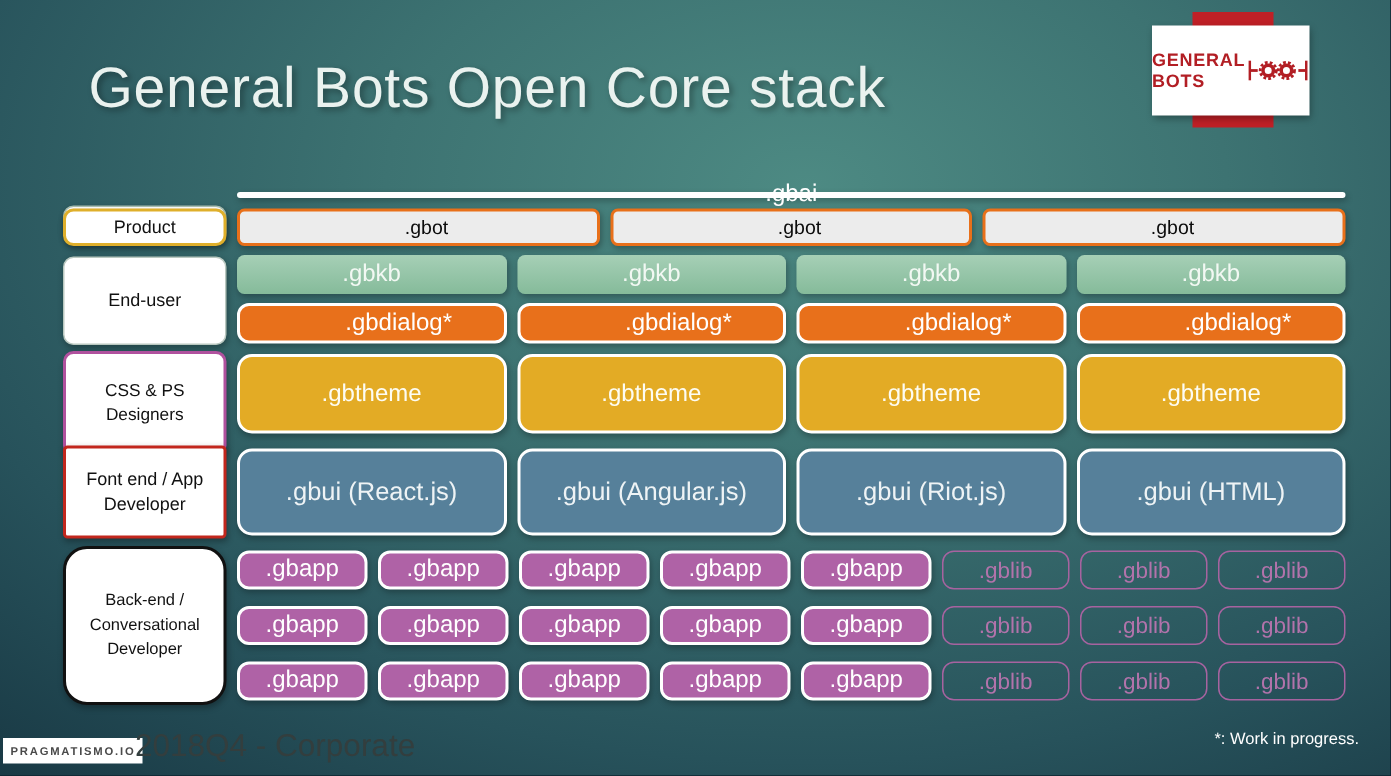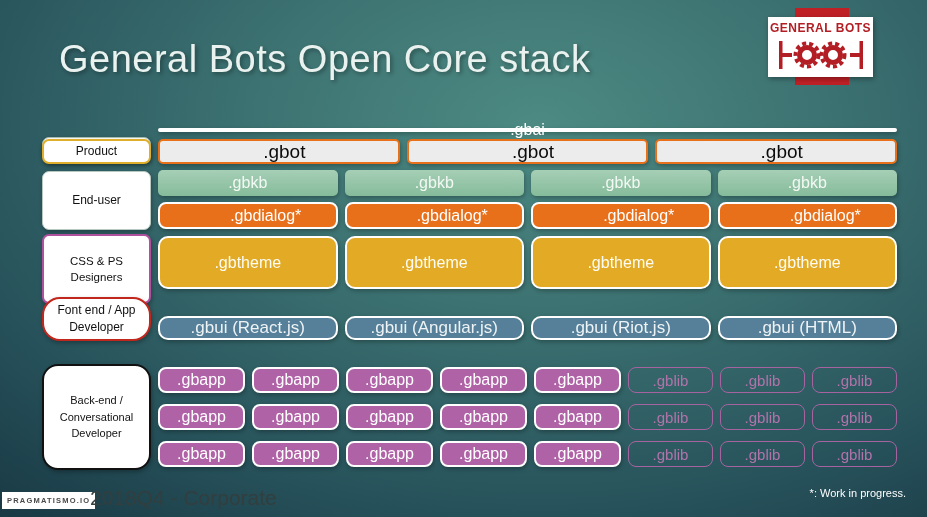--- a/index.html
+++ b/index.html
@@ -12,54 +12,54 @@
   .title{
     position:absolute; left:59px; top:38px; margin:0;
     font-size:38px; font-weight:300; letter-spacing:.5px;
     color:#eaf2ef; text-shadow:2px 2px 4px rgba(0,0,0,.35);
   }
   
   .ribbon{position:absolute; left:795px; top:8px; width:54px; height:77px; background:#bf2026;}
   .logo-card{
     position:absolute; left:768px; top:17px; width:105px; height:60px; background:#fff;
     box-shadow:1px 2px 5px rgba(0,0,0,.35);
-    display:flex; flex-direction:column; align-items:center; justify-content:center; gap:1px;
+    display:flex; flex-direction:row; align-items:center; justify-content:center; gap:1px;
   }
   .logo-text{font-size:12px; font-weight:bold; letter-spacing:.5px; color:#b21e24;}
   
   .label{
     position:absolute; left:42px; width:109px; background:#fff; color:#111;
     display:flex; align-items:center; justify-content:center; text-align:center;
     border-radius:7px; font-size:12px; line-height:1.4; box-sizing:border-box;
     box-shadow:1px 2px 4px rgba(0,0,0,.3); padding:2px 6px;
   }
   #lbl-architect{top:104px; height:25px; border:1px solid #a9bfb2;margin-top:33px;}
   #lbl-product{top:139px; height:25px; border:2px solid #dfaf2b;}
   #lbl-enduser{top:171px; height:59px; border:1px solid #b9c8c0;}
   #lbl-cssps{top:234px; height:70px; border:2px solid #b0519e; font-size:11.5px;}
-  #lbl-frontend{top:297px; height:44px; border:2px solid #c2271d; border-radius:18px;}
+  #lbl-frontend{top:297px; height:62px; border:2px solid #c2271d; border-radius:3px;}
   #lbl-backend{top:364px; height:106px; border:2px solid #111; border-radius:16px; font-size:11px; line-height:1.5;}
   
   .main{position:absolute; left:158px; top:0; width:739px; height:517px;}
   .row{position:absolute; left:0; right:0; display:flex; gap:7px;}
   .row > div{
     flex:1; display:flex; align-items:center; justify-content:center;
     box-sizing:border-box; box-shadow:1px 2px 4px rgba(0,0,0,.28);
   }
   #row-gbai{top:104px; height:25px;}
   #row-gbot{top:139px; height:25px;}
   #row-gbkb{top:170px; height:26px;}
   #row-gbdialog{top:202px; height:27px;}
   #row-gbtheme{top:236px; height:53px;}
-  #row-gbui{top:299px; height:58px;align-items:center;}
+  #row-gbui{top:299px; height:58px;}
   #row-be1{top:367px; height:26px;}
   #row-be2{top:404px; height:26px;}
   #row-be3{top:441px; height:26px;}
   .gbai{background:#020202; border:2px solid #fff; border-radius:9px; color:#fff; font-size:16px;margin-top:24px;}
-  .gbot{background:#ececec; border:2px solid #e8701a; border-radius:5px; color:#0b0b0b; font-size:19px;padding-left:11px;}
+  .gbot{background:#ececec; border:2px solid #e8701a; border-radius:5px; color:#0b0b0b; font-size:13px;padding-left:11px;}
   .gbkb{background:linear-gradient(180deg,#a6cfb6,#85bb9a); border-radius:5px; color:#f2f8f3; font-size:16px;}
   .gbdialog{background:#e8701b; border:2px solid #fff; border-radius:8px; color:#fff; font-size:16px;padding-left:36px;}
   .gbtheme{background:#e3ab25; border:2px solid #fff; border-radius:10px; color:#fdfcf3; font-size:16px;}
   .gbui{background:#56809a; border:2px solid #fff; border-radius:10px; color:#eef3f5; font-size:17px;}
   .gbapp{background:#af62a6; border:2px solid #fff; border-radius:8px; color:#fff; font-size:16px;}
   .gblib{background:transparent; border:1.5px solid #a763a0; border-radius:8px; color:#b273ab; font-size:15px; box-shadow:none !important;}
   
   .badge{
     position:absolute; left:2px; top:492px; background:#fff; color:#4a4a4a;
     font-size:7.5px; letter-spacing:1.2px; padding:4px 5px; font-weight:bold;

